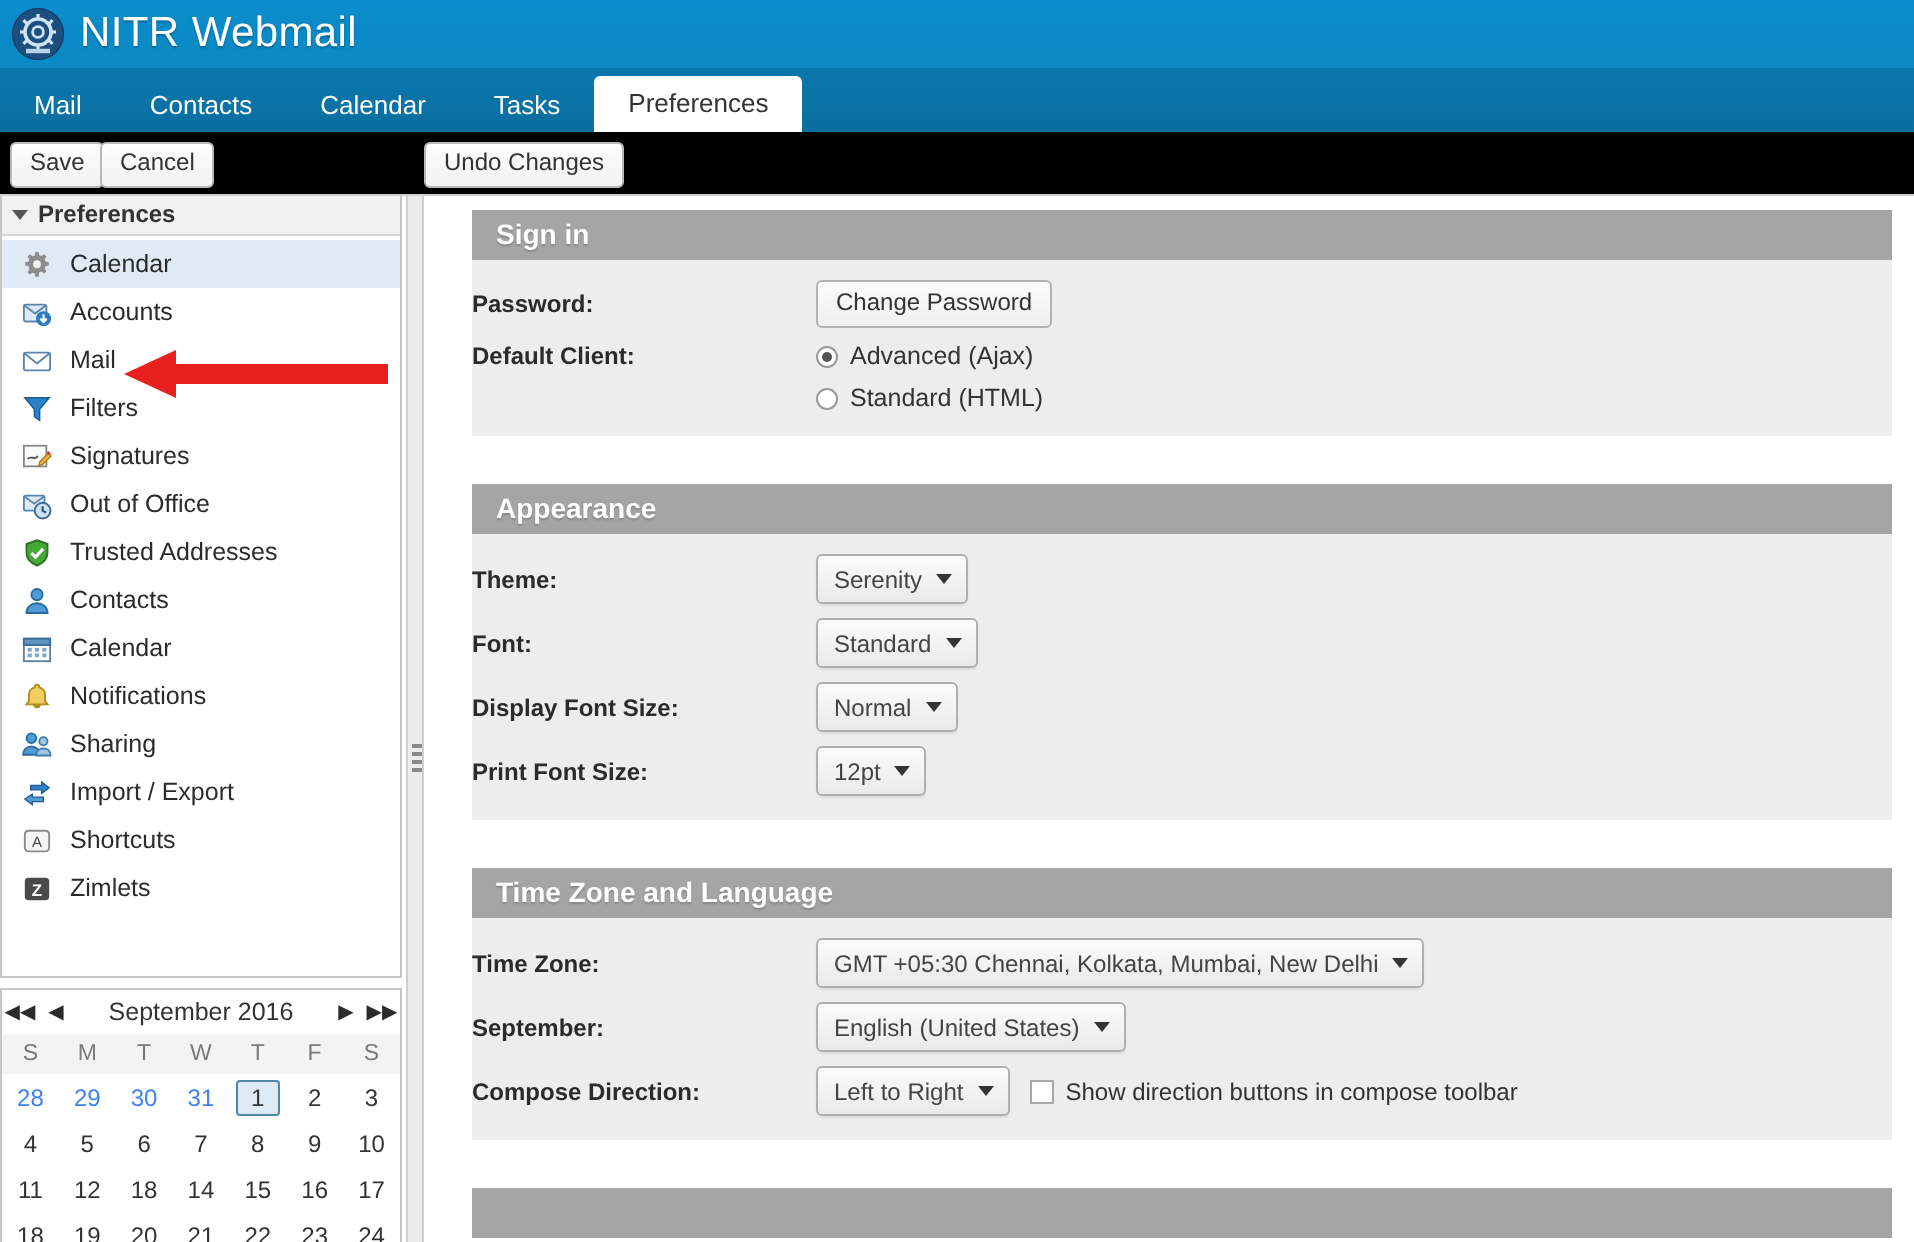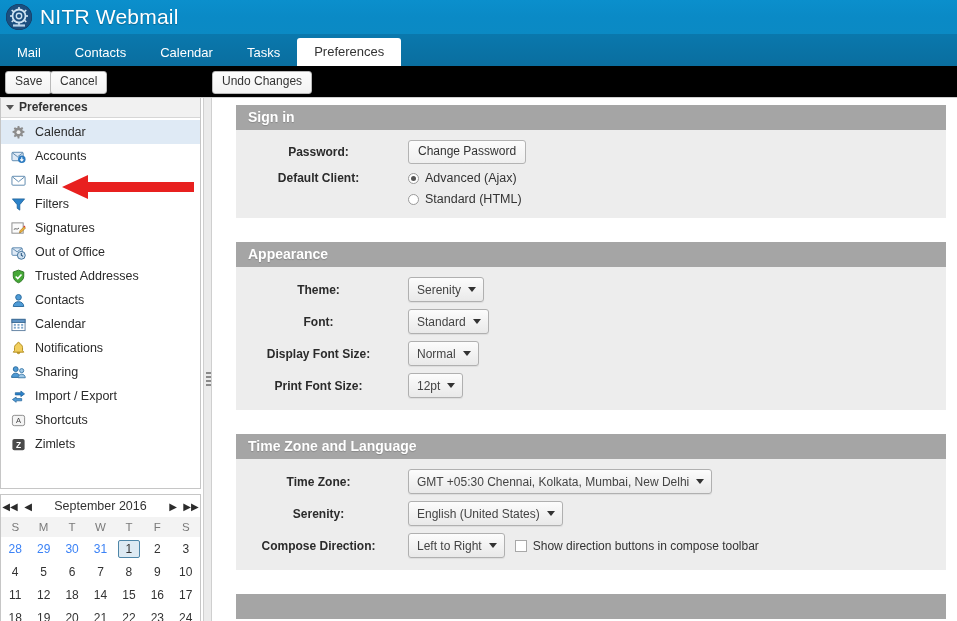--- a/index.html
+++ b/index.html
@@ -155,21 +155,21 @@
     height:25px;line-height:25px;
     background:#a5a5a5;
     color:#ffffff;font-weight:bold;font-size:14px;
     padding-left:12px;
     text-shadow:0 1px 1px rgba(0,0,0,.18);
   }
   .panel-body{padding:10px 0 12px 0;}
   .row{display:flex;align-items:center;margin-bottom:7px;}
   .row:last-child{margin-bottom:0;}
   .rlabel{
-    width:165px;text-align:center;padding-right:7px;
+    width:165px;text-align:left;padding-right:7px;
     font-size:12px;font-weight:bold;color:#2b2b2b;flex:none;
   }
   .rfield{display:flex;align-items:center;}
 
   .btnish{
     height:22px;line-height:20px;padding:0 9px;
     background:linear-gradient(to bottom,#fcfcfc,#efefef);
     border:1px solid #b3b3b3;border-radius:3px;
     font-size:12px;color:#333;cursor:pointer;user-select:none;
   }
@@ -567,21 +567,21 @@
         <div class="row">
           <div class="rlabel">Time Zone:</div>
           <div class="rfield">
             <div class="combo">
               <span class="cv">GMT +05:30 Chennai, Kolkata, Mumbai, New Delhi</span>
               <span class="arr"></span>
             </div>
           </div>
         </div>
         <div class="row">
-          <div class="rlabel">Serenity:</div>
+          <div class="rlabel">September:</div>
           <div class="rfield">
             <div class="combo">
               <span class="cv">English (United States)</span>
               <span class="arr"></span>
             </div>
           </div>
         </div>
         <div class="row">
           <div class="rlabel">Compose Direction:</div>
           <div class="rfield">

